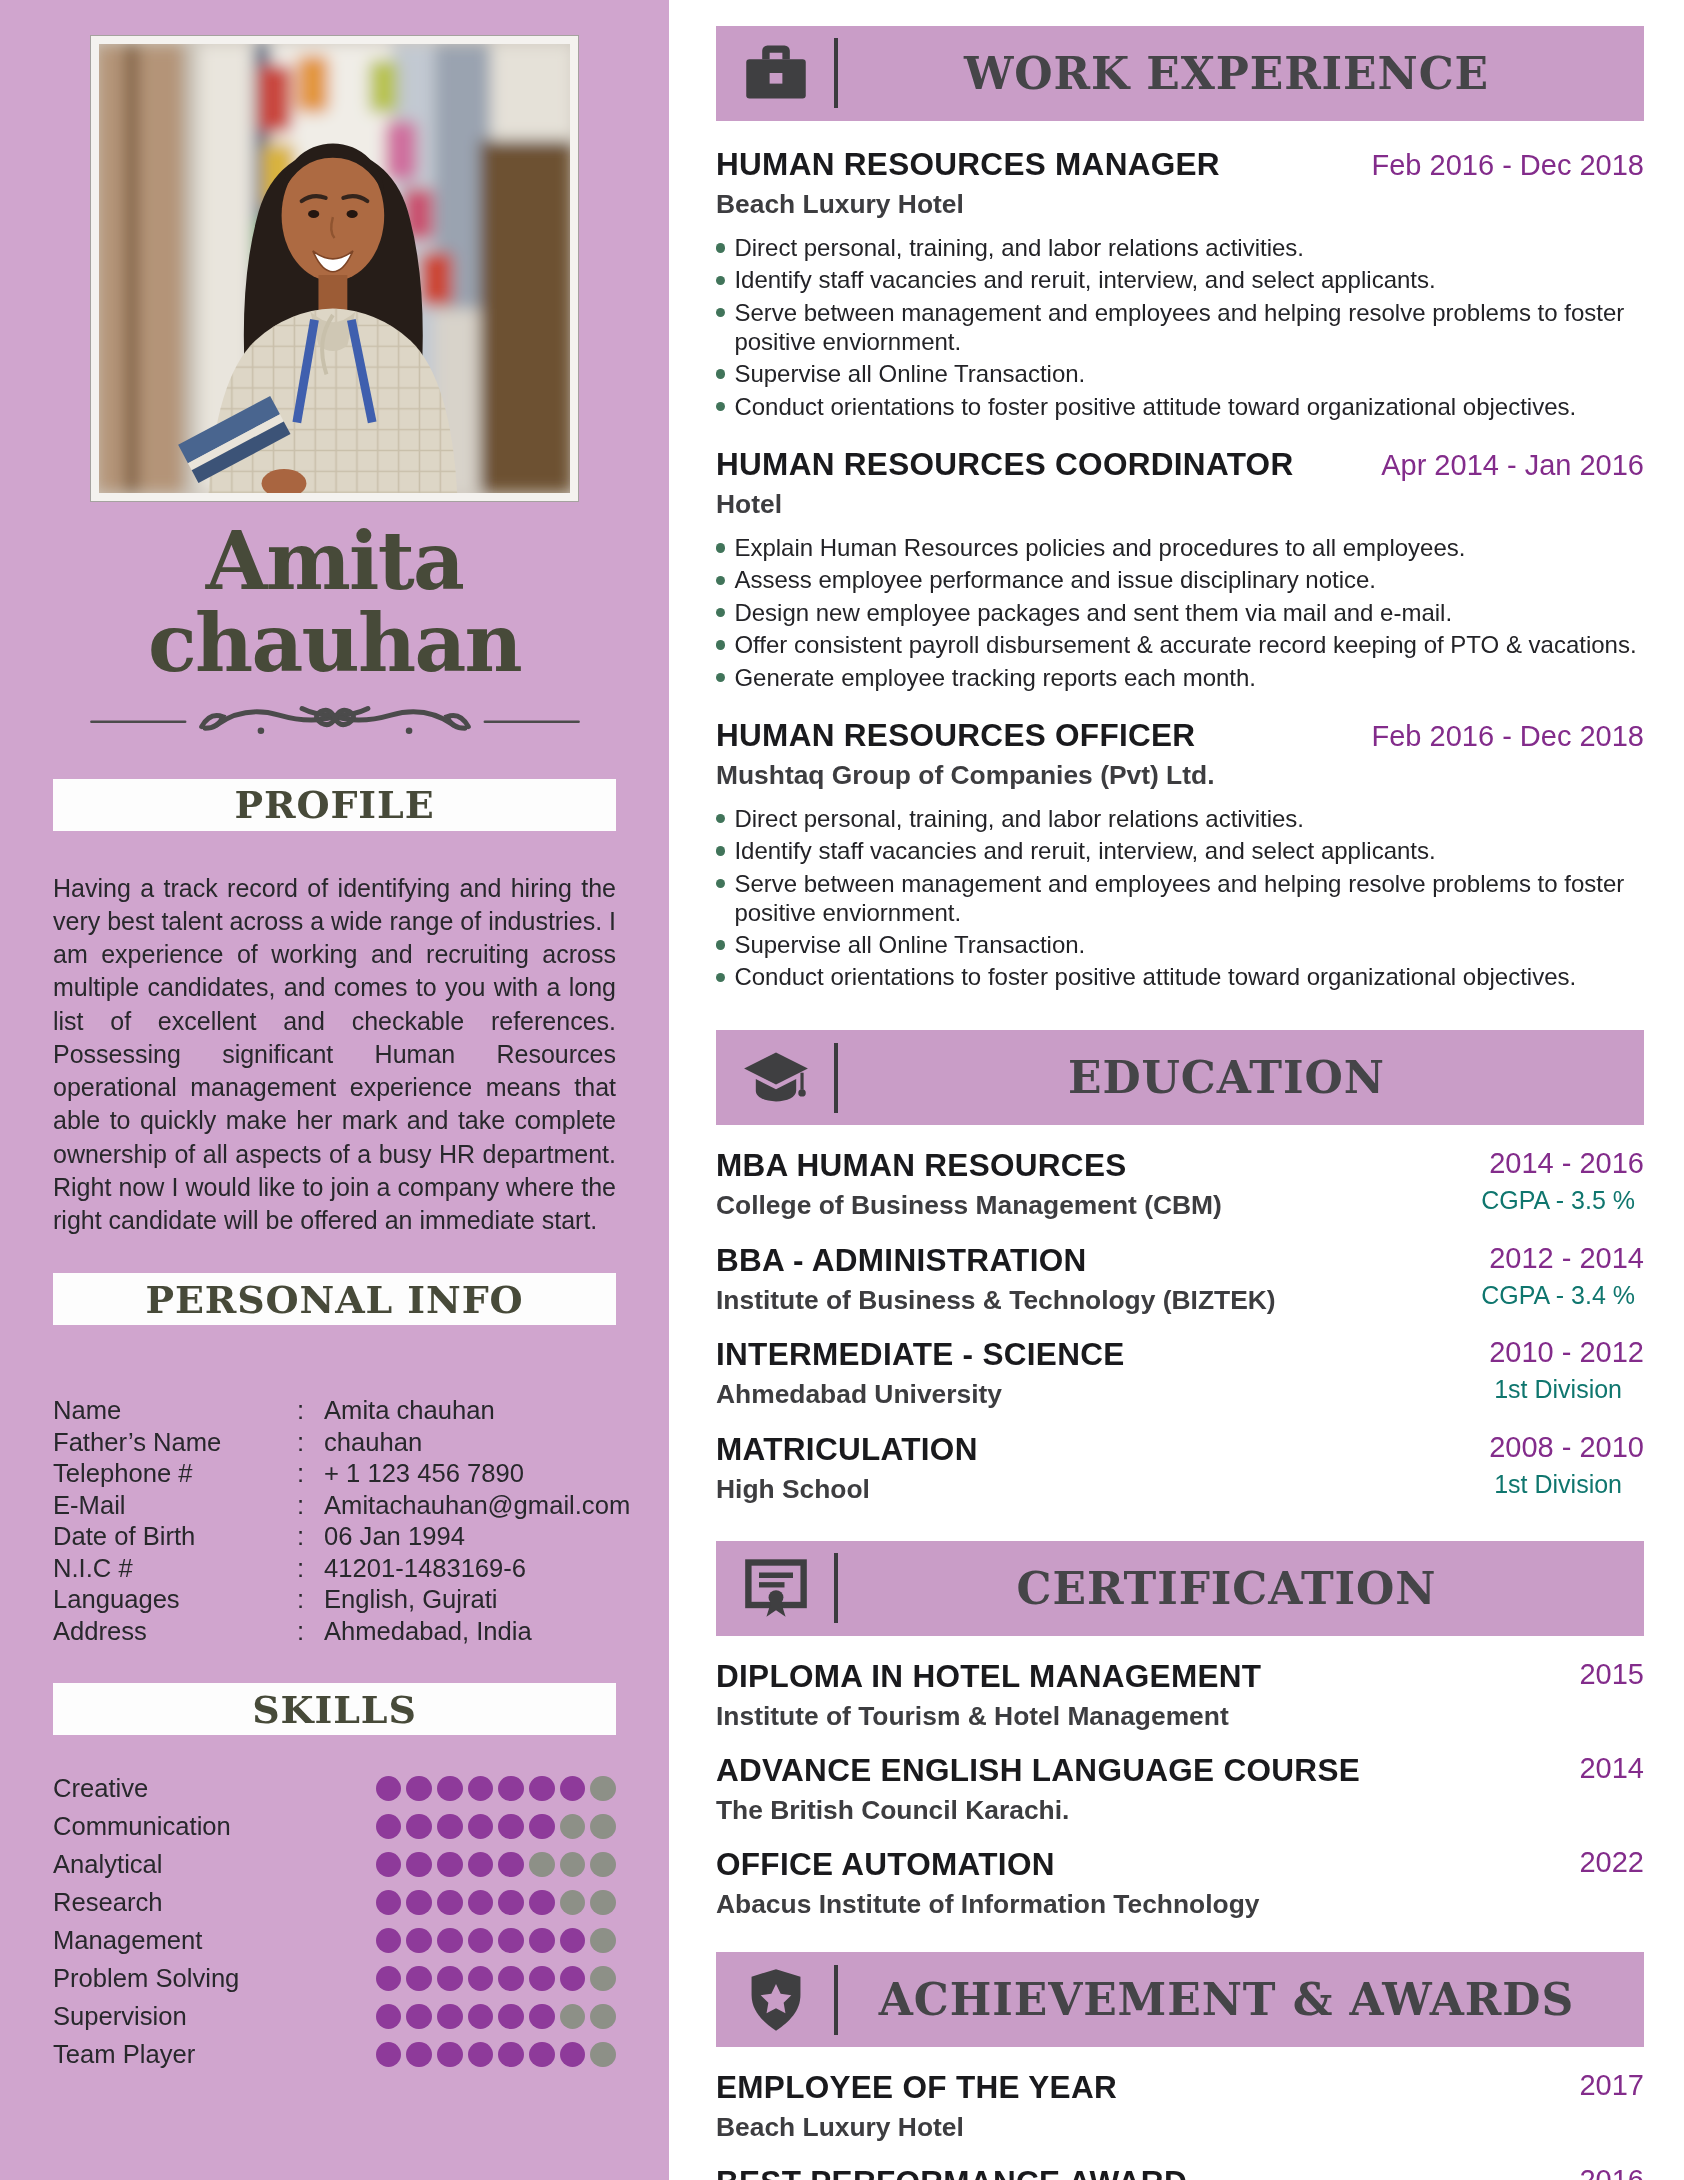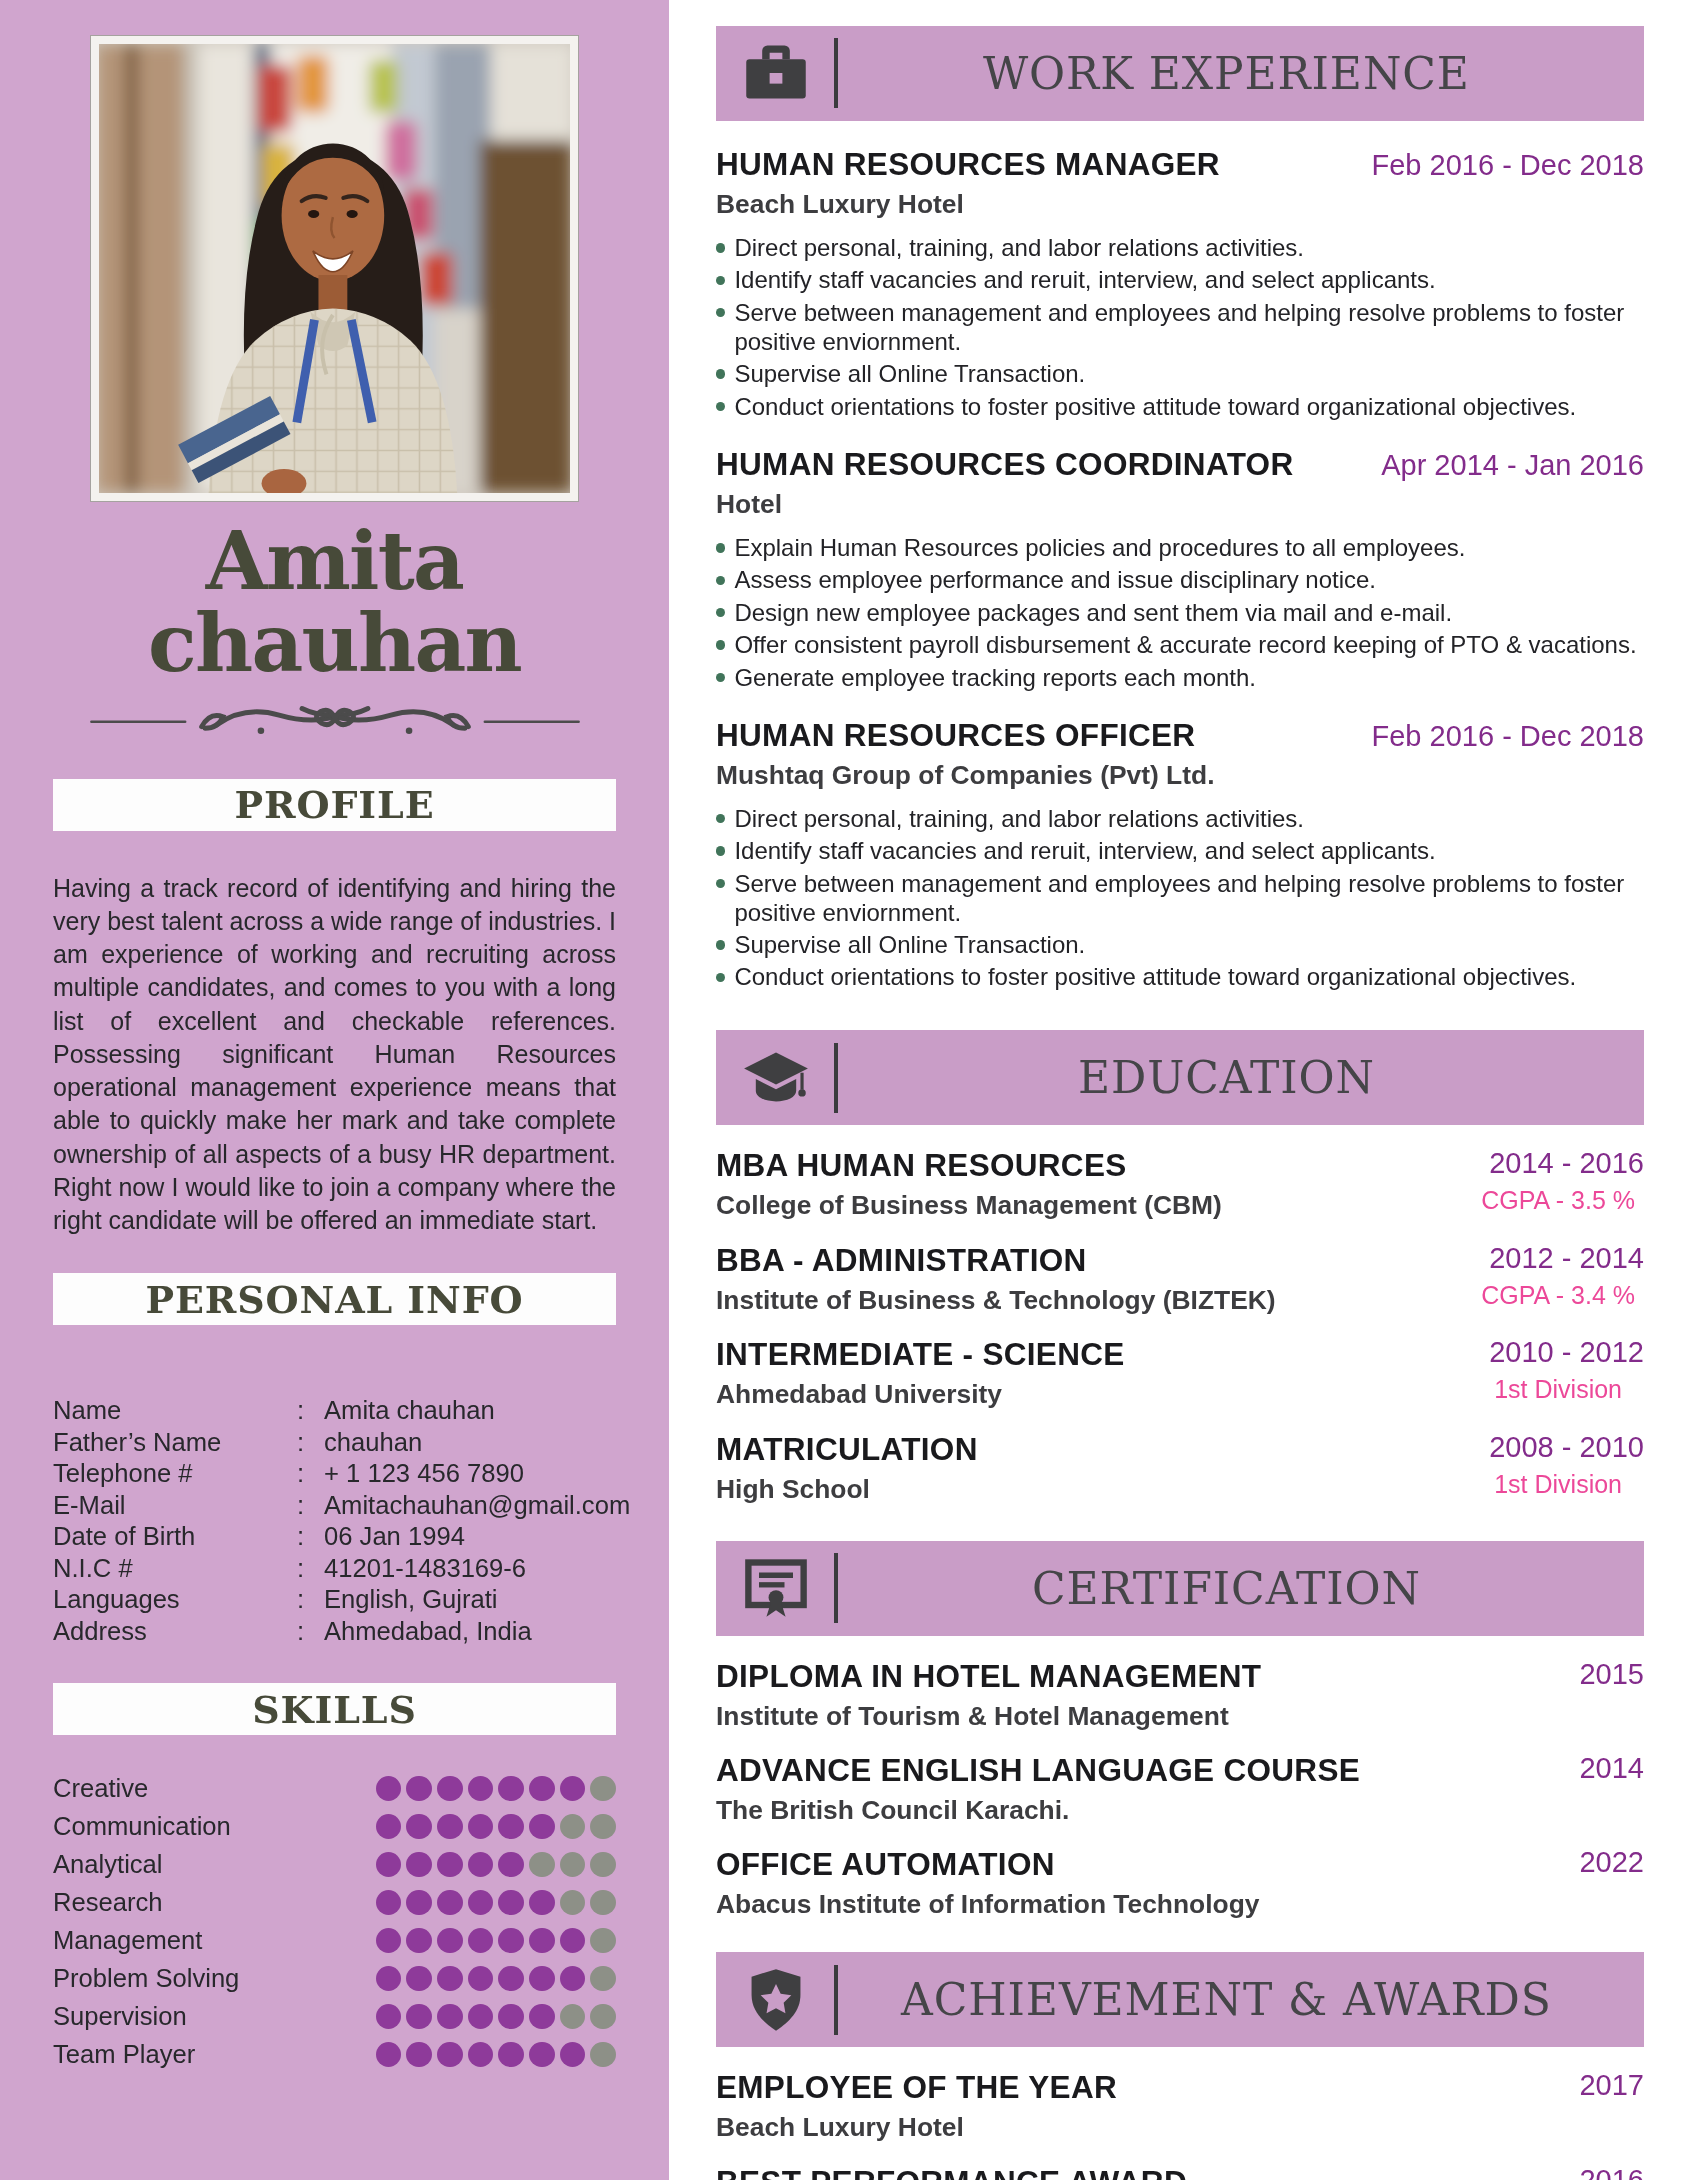--- a/index.html
+++ b/index.html
@@ -38,37 +38,37 @@
   .dot{width:25.6px;height:25.6px;border-radius:50%}
   .dot.f{background:var(--dot_purple)}
   .dot.e{background:var(--dot_gray)}
 
   
   .content{flex:1;padding:25.6px 41px 0 47px}
   .band{height:95px;background:var(--band_lilac);display:flex;align-items:center;padding:0 29px 0 25.6px}
   .band-icon{width:68px;height:68px;flex:0 0 auto}
   .band-icon svg{width:100%;height:100%;display:block}
   .band-rule{width:4.3px;height:70px;background:#3b3b3e;margin-left:24px}
-  .band-title{flex:1;text-align:center;font-family:"DejaVu Serif",serif;font-size:44px;font-weight:normal;
+  .band-title{flex:1;text-align:center;font-family:"DejaVu Serif",serif;font-size:44px;font-weight:bold;
               color:var(--band_text);margin:0;letter-spacing:0.9px}
   .job{margin-top:25.6px}
   .head-row{display:flex;align-items:baseline}
   .item-title{font-size:31.5px;font-weight:bold;color:var(--title_black);margin:0;letter-spacing:0.3px}
   .date{margin-left:auto;font-size:29px;font-weight:normal;color:var(--accent_purple);white-space:nowrap;padding-left:17px}
   .org{font-size:26.4px;font-weight:bold;color:var(--org_gray);margin-top:6px}
   .bullets{list-style:none;margin:12.8px 0 0;padding:0}
   .bullets li{display:flex;gap:9px;font-size:24px;line-height:29px;color:#232327;margin:0 0 3.4px}
   .b-dot{width:9.4px;height:9.4px;border-radius:50%;background:var(--bullet_green);margin-top:10.2px;flex:0 0 auto}
   .sec-edu .band{margin-top:39px}
   .sec-cert .band{margin-top:36px}
   .sec-award .band{margin-top:32px}
   .entry-list{margin-top:22px}
   .entry{display:flex;margin-bottom:20.4px}
   .entry-right{margin-left:auto;text-align:center;padding-left:17px}
-  .entry-note{font-size:25px;color:#ec4899;margin-top:6px}
+  .entry-note{font-size:25px;color:#0f766e;margin-top:6px}
 </style>
 </head>
 <body>
 
 <div class="page">
 
   <aside class="sidebar">
 
     <div class="photo-frame">
       <svg viewBox="0 0 594 560" preserveAspectRatio="xMidYMid slice">

